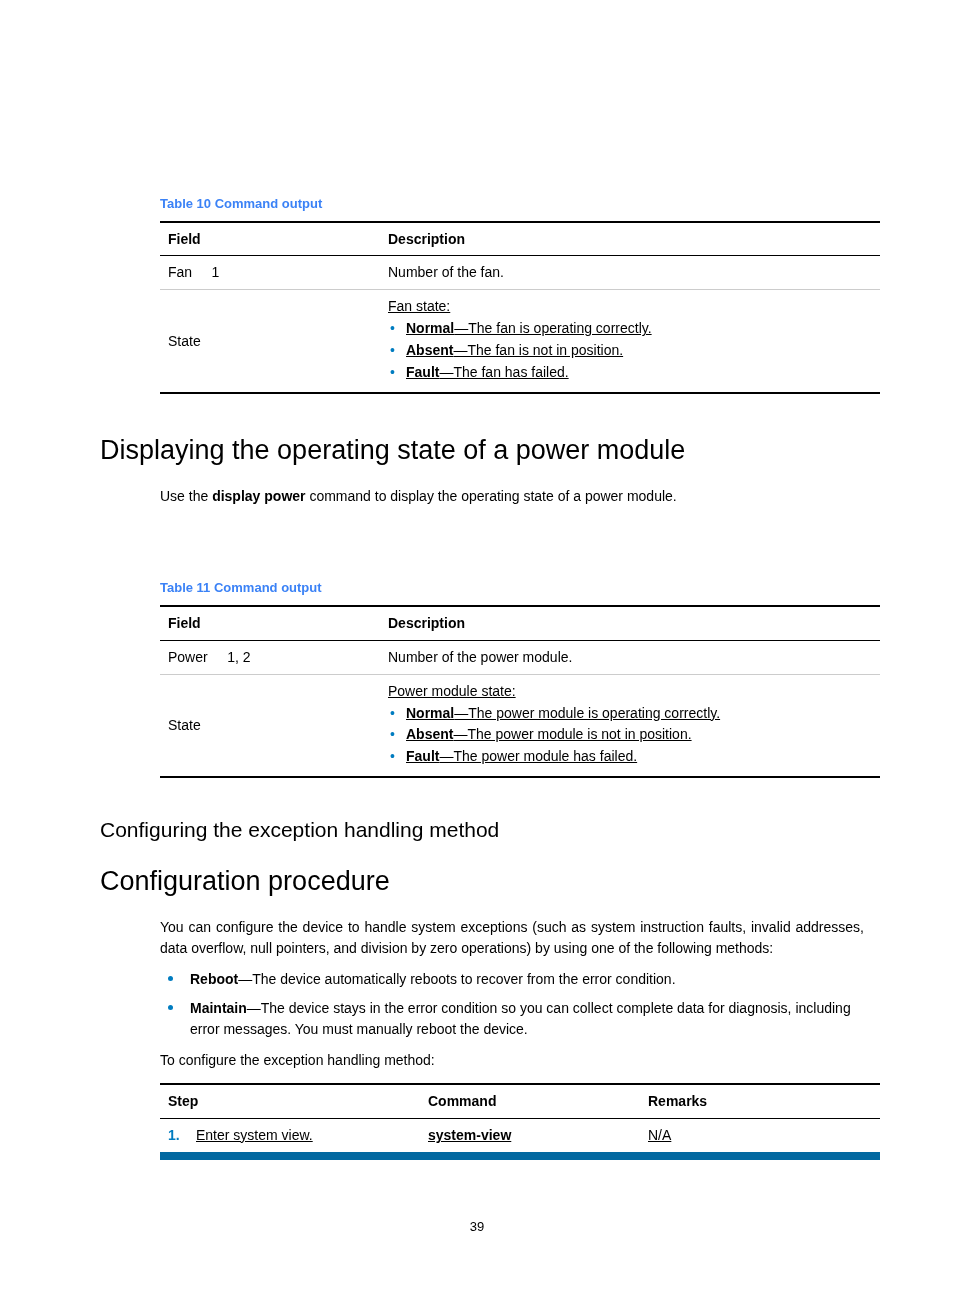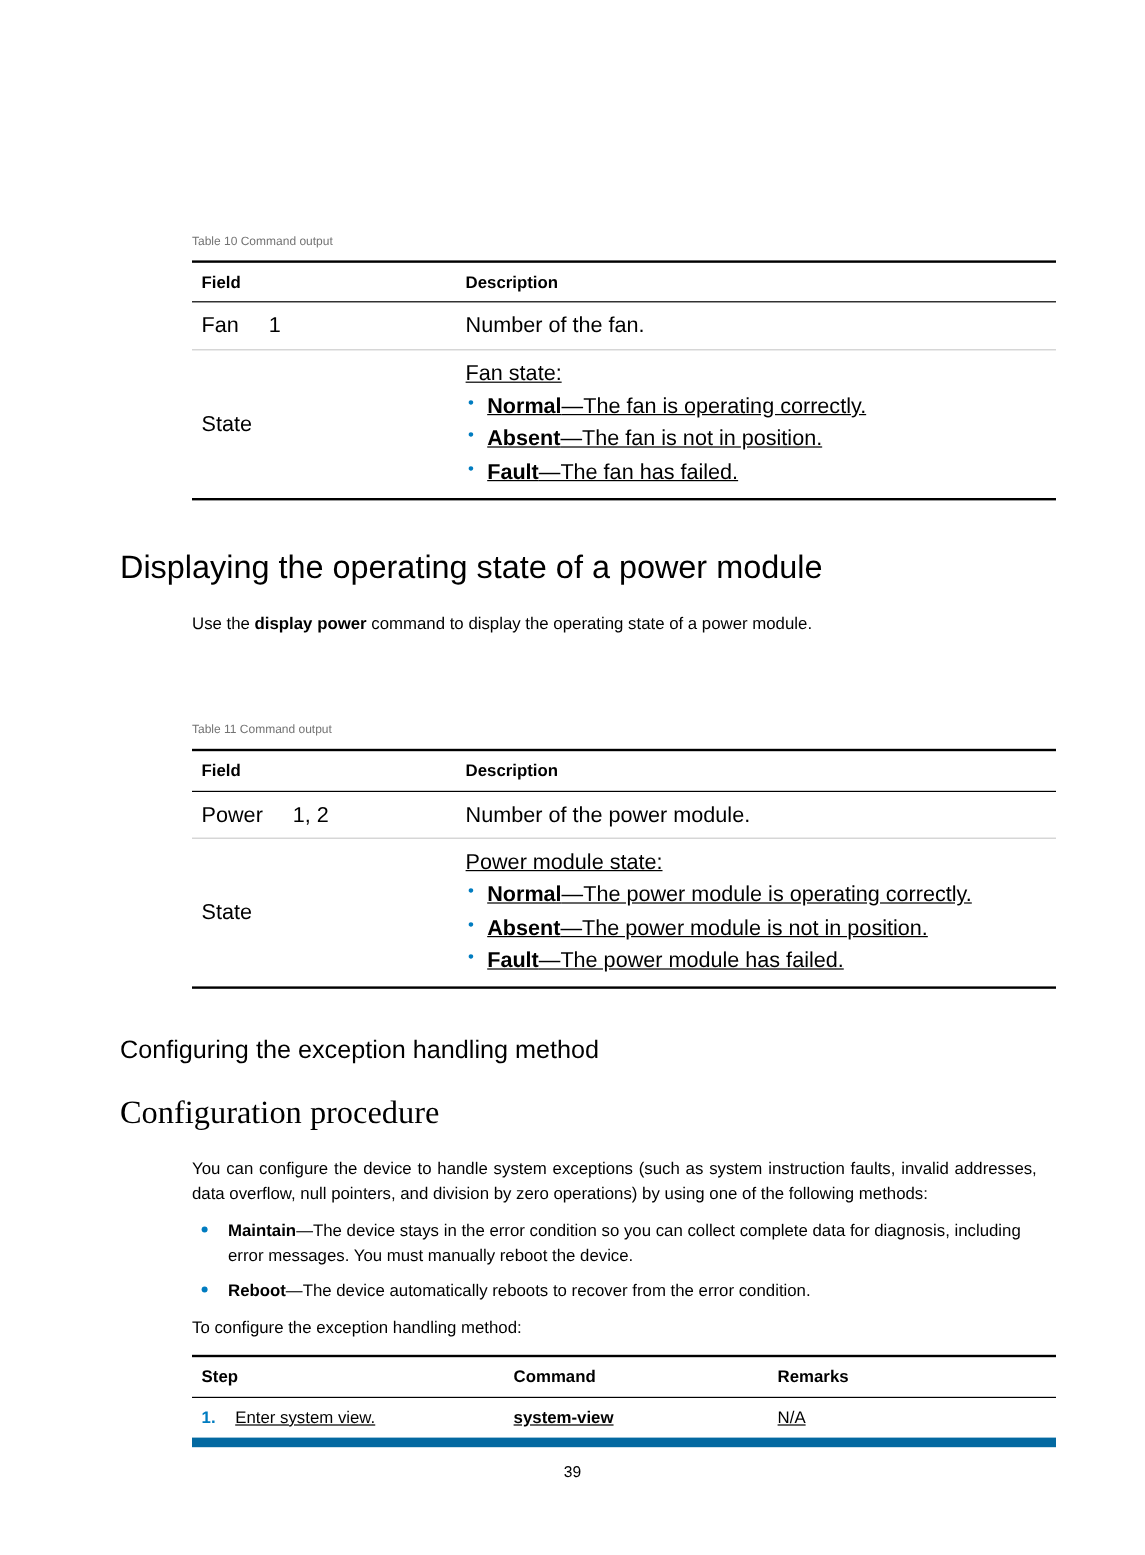--- a/index.html
+++ b/index.html
@@ -13,44 +13,44 @@
     }
     .page {
       width: 954px;
       height: 1296px;
       position: relative;
       padding: 195px 90px 0 100px;
       font-size: 14px;
       line-height: 1.35;
     }
     .table-caption {
-      color: #737373;
-      font-weight: normal;
-      font-size: 10px;
+      color: #3b82f6;
+      font-weight: bold;
+      font-size: 13px;
       margin: 0 0 8px 60px;
     }
     .cmd-table {
       width: 720px;
       margin: 0 0 0 60px;
       border-collapse: collapse;
     }
     .cmd-table .thead-row th,
     .cmd-table .thead-row td {
       border-top: 2px solid #000;
       border-bottom: 1.5px solid #000;
       padding: 7px 8px 7px 8px;
       text-align: left;
       font-weight: bold;
       font-size: 14px;
     }
     .cmd-table td {
       padding: 7px 8px;
       vertical-align: middle;
       border-bottom: 1px solid #ccc;
-      font-size: 18px;
+      font-size: 14px;
     }
     .cmd-table tr.last td {
       border-bottom: 2px solid #000;
     }
     .cmd-table .col1 { width: 220px; }
     .state-cell {
       padding-top: 10px;
       padding-bottom: 10px;
       text-decoration: underline;
     }
@@ -191,27 +191,27 @@
           <li><b>Normal</b><span>—The power module is operating correctly.</span></li>
           <li><b>Absent</b><span>—The power module is not in position.</span></li>
           <li><b>Fault</b><span>—The power module has failed.</span></li>
         </ul>
       </td>
     </tr>
   </tbody>
     </table>
 
   <h2 class="" $="main-section">Configuring the exception handling method</h2>
-  <h2 class="section" style="margin-top:18px;font-family:Liberation Serif, serif;">Configuration procedure</h2>
+  <h2 class="section" style="margin-top:18px;">Configuration procedure</h2>
 
   <p class="body-para justify">You can configure the device to handle system exceptions (such as system instruction faults, invalid addresses, data overflow, null pointers, and division by zero operations) by using one of the following methods:</p>
 
   <ul class="body-bullets">
+    <li><span class="dot"></span><b>Reboot</b><span>—The device automatically reboots to recover from the error condition.</span></li>
     <li><span class="dot"></span><b>Maintain</b><span>—The device stays in the error condition so you can collect complete data for diagnosis, including error messages. You must manually reboot the device.</span></li>
-    <li><span class="dot"></span><b>Reboot</b><span>—The device automatically reboots to recover from the error condition.</span></li>
   </ul>
 
   <p class="body-para">To configure the exception handling method:</p>
 
   <table class="step-table">
     <tbody>
         <tr>
       <th class="c1">Step</th>
       <th class="c2">Command</th>
       <th>Remarks</th>

